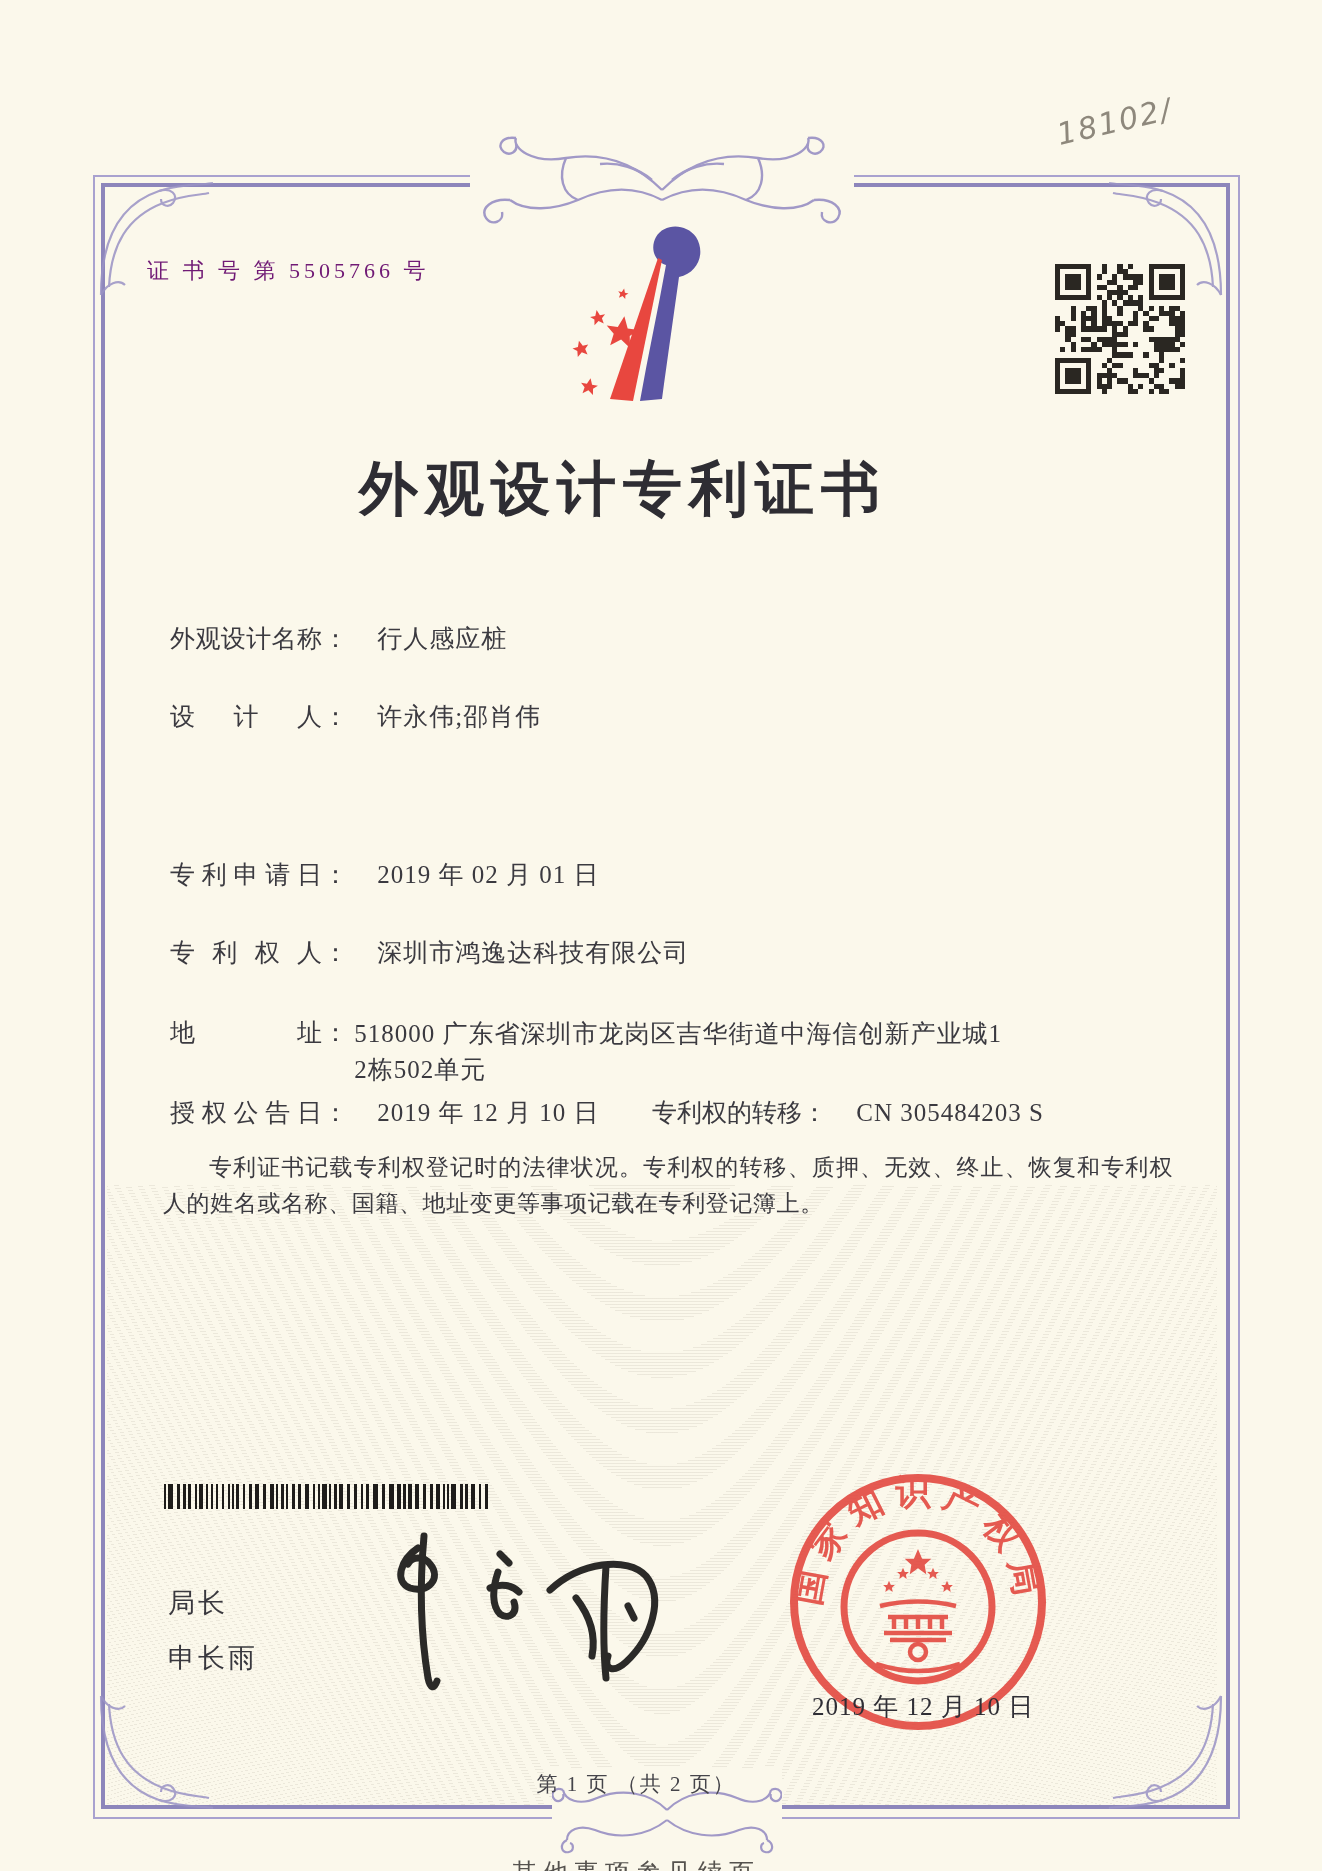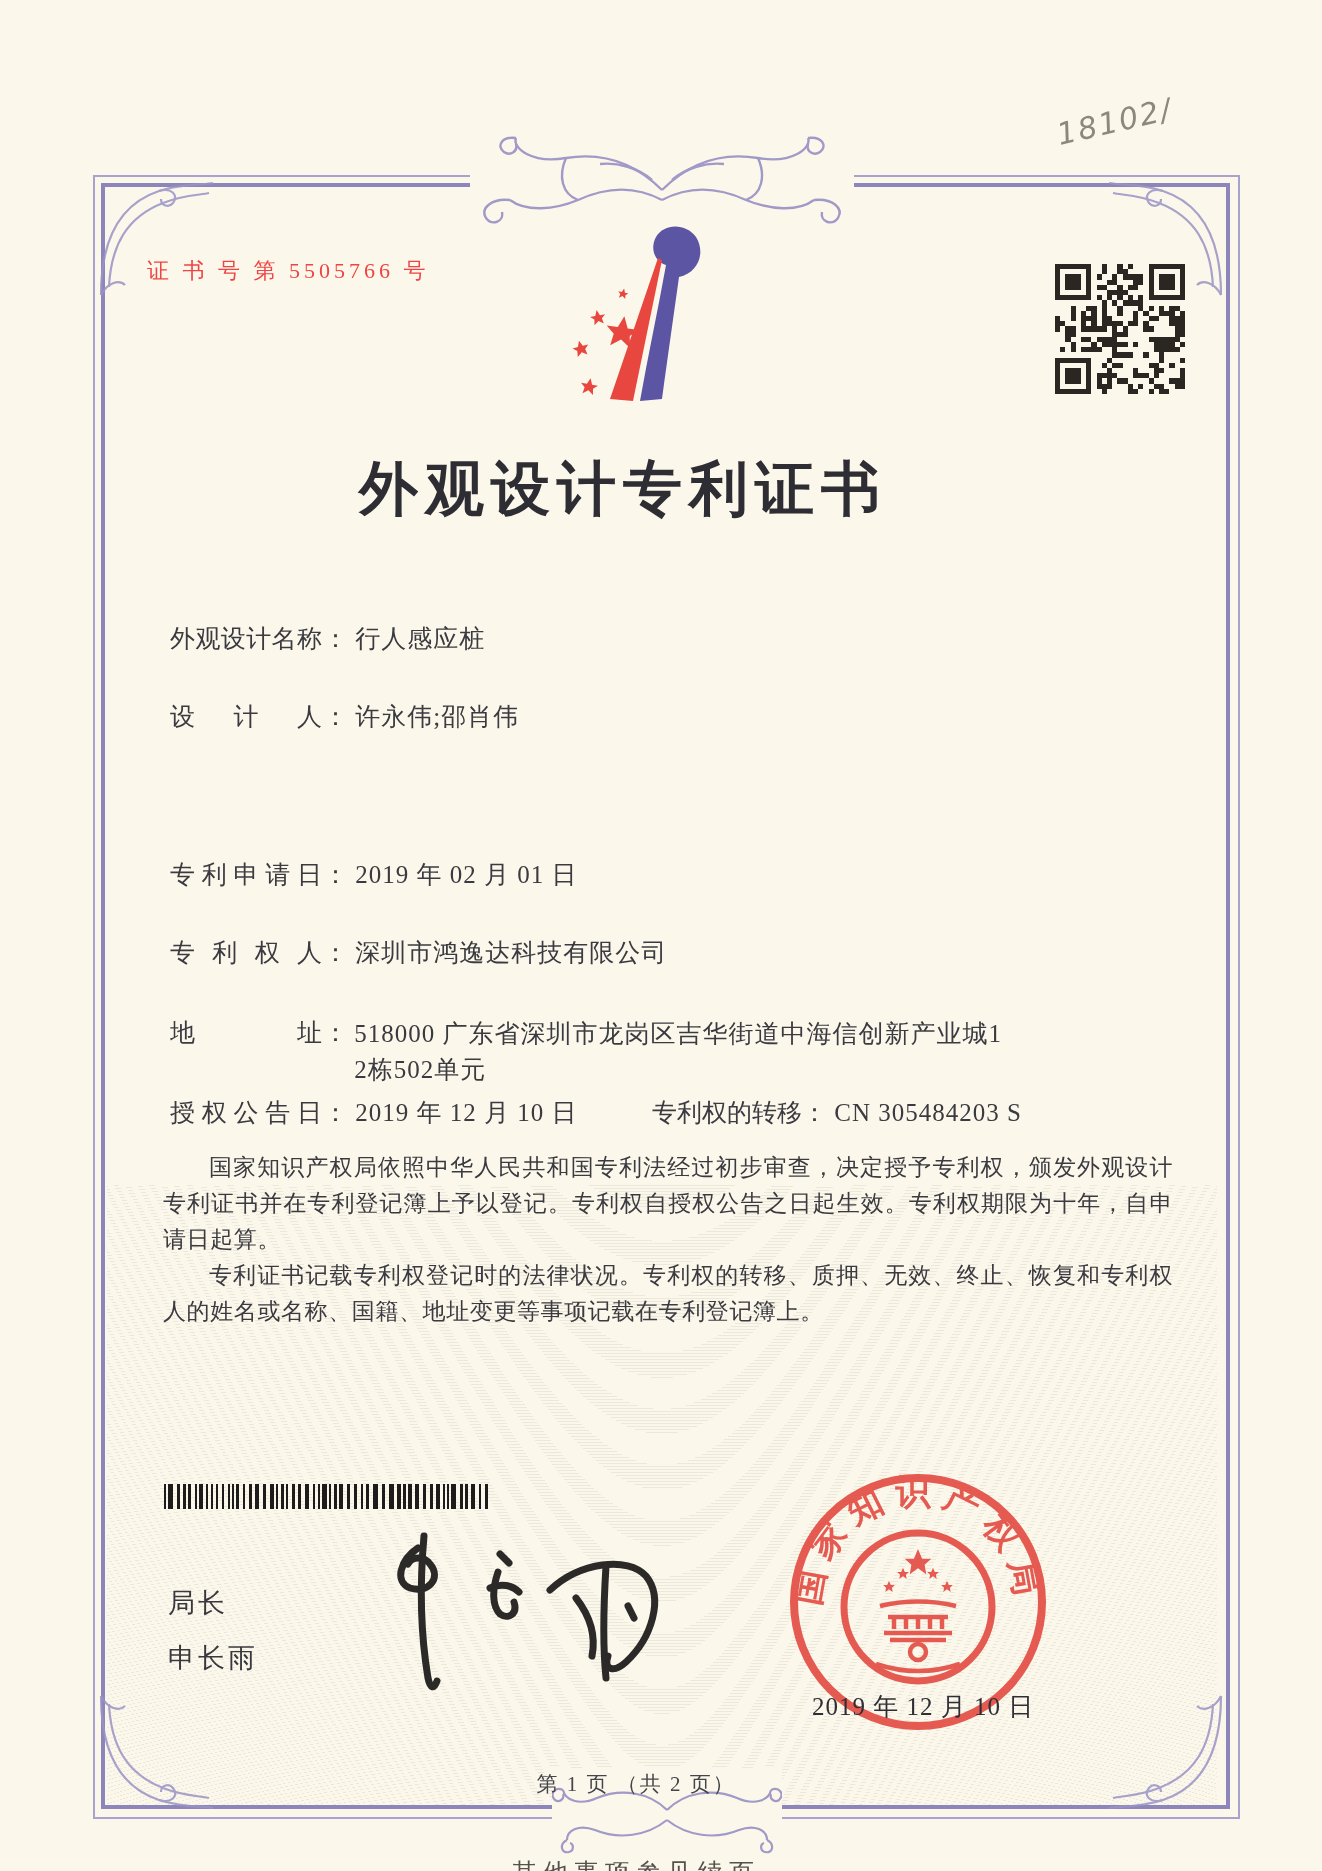--- a/index.html
+++ b/index.html
@@ -11,27 +11,27 @@
   }
   .abs{position:absolute;}
   
   .frame-outer{position:absolute;left:93px;top:175px;width:1143px;height:1640px;border:2px solid #a9a2cf;}
   .frame-inner{position:absolute;left:101px;top:183px;width:1121px;height:1618px;border:4px solid #8d86bb;}
   .guilloche{position:absolute;left:107px;top:1185px;width:1110px;height:620px;
     background:repeating-radial-gradient(1100px 420px at 50% 140%, rgba(160,152,138,.17) 0 1.2px, transparent 1.2px 8px);
     pointer-events:none;}
   .handnote{position:absolute;left:1056px;top:104px;font-family:"DejaVu Sans",sans-serif;
     font-style:italic;font-size:30px;color:#8e887c;transform:rotate(-13deg);letter-spacing:2px;}
-  .certno{position:absolute;left:147px;top:256px;font-size:22px;letter-spacing:4px;color:#ef4444;}
+  .certno{position:absolute;left:147px;top:256px;font-size:22px;letter-spacing:4px;color:#701a75;}
   .title{position:absolute;left:0;top:450px;width:1246px;text-align:center;
     font-size:59px;font-weight:700;letter-spacing:7px;color:#2e2d33;}
   .frow{position:absolute;left:170px;font-size:25px;white-space:nowrap;color:#3b3a40;}
   .flabel{display:inline-block;width:152px;text-align:justify;text-align-last:justify;font-family:Liberation Mono, monospace;}
   .fcolon{margin-left:1px;}
-  .fvalue{margin-left:1px;letter-spacing:1px;}
+  .fvalue{margin-left:23px;letter-spacing:1px;}
   .addr-lines{display:inline-block;vertical-align:top;letter-spacing:1px;line-height:36px;}
   .pair2{position:absolute;left:482px;top:0;white-space:nowrap;}
   .paras{position:absolute;left:163px;top:1150px;width:1010px;font-size:23px;line-height:36px;
     letter-spacing:.6px;text-align:justify;color:#3b3a40;}
   .paras p{margin:0;text-indent:2em;}
   .bureau-title{position:absolute;left:168px;top:1585px;font-size:27px;letter-spacing:3px;}
   .bureau-name{position:absolute;left:168px;top:1640px;font-size:27px;letter-spacing:3px;}
   .seal-date{position:absolute;left:812px;top:1690px;font-size:25px;letter-spacing:1px;color:#2f2e35;z-index:4;}
   .pageno{position:absolute;left:0;top:1770px;width:1216px;text-align:center;font-size:21px;letter-spacing:2px;color:#45444a;padding-left:28px;}
   .cutoff{position:absolute;left:512px;top:1856px;width:340px;height:15px;overflow:hidden;
@@ -383,21 +383,20 @@
   <div class="frow" style="top:1096px">
     <span class="flabel">授权公告日</span><span class="fcolon">：</span>
     <span class="fvalue">2019 年 12 月 10 日</span>
     <span class="pair2">
       <span>专利权的转移</span><span>：</span>
       <span class="fvalue">CN 305484203 S</span>
     </span>
   </div>
 
   <div class="paras">
-    <p>国家知识产权局依照中华人民共和国专利法经过初步审查，决定授予专利权，颁发外观设计专利证书并在专利登记簿上予以登记。专利权自授权公告之日起生效。专利权期限为十年，自申请日起算。</p>
     <p>专利证书记载专利权登记时的法律状况。专利权的转移、质押、无效、终止、恢复和专利权人的姓名或名称、国籍、地址变更等事项记载在专利登记簿上。</p>
   </div>
 
   <svg class="abs" style="left:164px;top:1484px;" width="328" height="25" viewBox="0 0 328 25" shape-rendering="crispEdges" id="barcode-svg">
       <rect x="0" y="0" width="2" height="25" fill="#1e1c1a"></rect>
       <rect x="4" y="0" width="5" height="25" fill="#1e1c1a"></rect>
       <rect x="13" y="0" width="3" height="25" fill="#1e1c1a"></rect>
       <rect x="19" y="0" width="3" height="25" fill="#1e1c1a"></rect>
       <rect x="24" y="0" width="3" height="25" fill="#1e1c1a"></rect>
       <rect x="31" y="0" width="2" height="25" fill="#1e1c1a"></rect>

